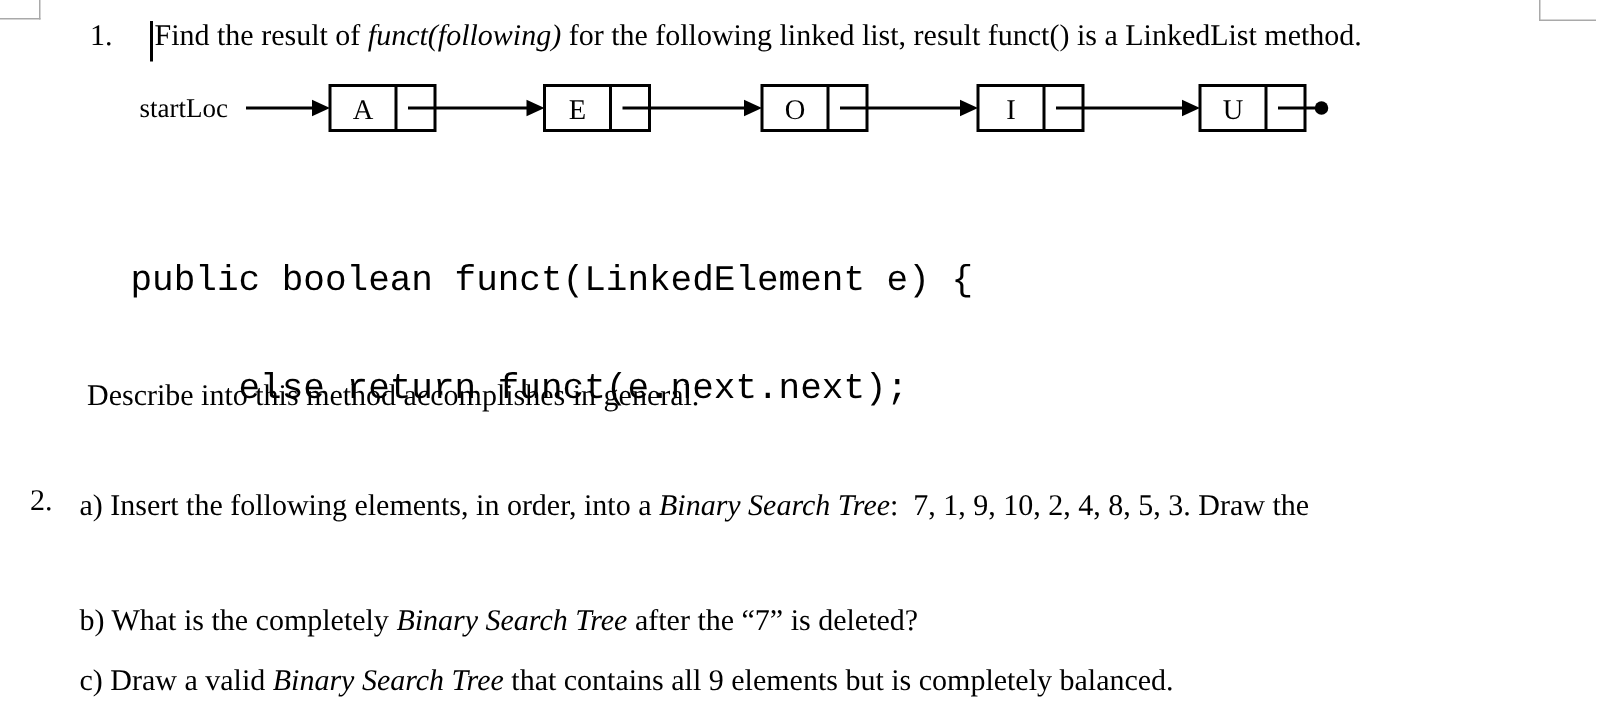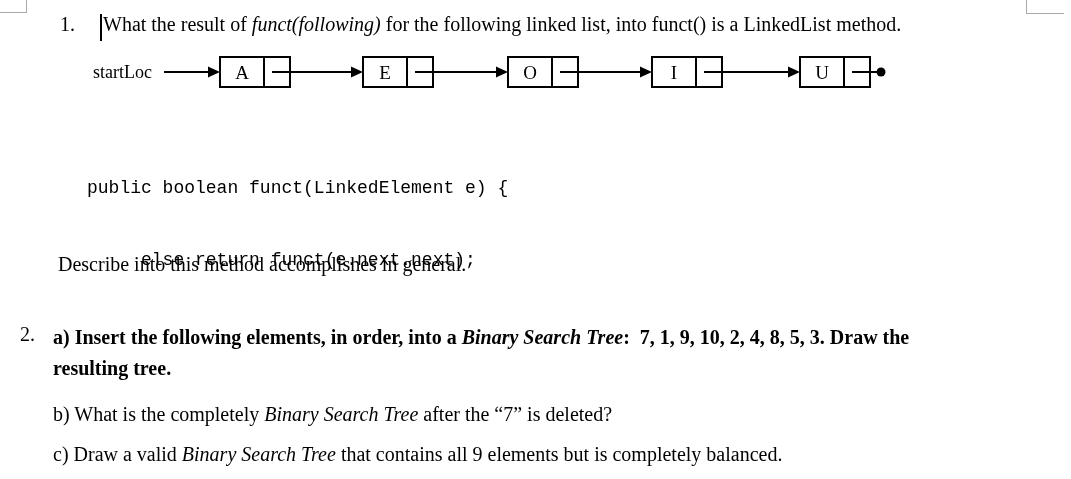--- a/index.html
+++ b/index.html
@@ -38,41 +38,41 @@
   }
 
   .diagram-svg { left: 0; top: 46px; }
   .diagram-svg text {
     font-family: "Liberation Serif", serif;
   }
 
   .code-block {
     left: 87px; top: 128px;
     font-family: "Liberation Mono", monospace;
-    font-size: 18px; line-height: 24px;
+    font-size: 24px; line-height: 24px;
     white-space: pre;
   }
 
   .describe-line { left: 58px; top: 252px; }
 
-  .q2-a { left: 53px; top: 322px; line-height: 31px; font-weight: bold; }
+  .q2-a { left: 53px; top: 322px; line-height: 31px; }
   .q2-b { left: 53px; top: 402px; }
   .q2-c { left: 53px; top: 442px; text-align: center; }
   .keep-spaces { white-space: pre-wrap; }
 </style>
 </head>
 <body>
 
 <div class="abs corner-tl"></div>
 <div class="abs corner-tr"></div>
 
 <div class="abs text-cursor"></div>
 
 <div class="abs body-text q1-line">
-  <span class="q-num q1-num">1.</span><span>What the result of </span><i>funct(following)</i><span> for the following linked list, into funct() is a LinkedList method.</span>
+  <span class="q-num q1-num">1.</span><span>Find the result of </span><i>funct(following)</i><span> for the following linked list, result funct() is a LinkedList method.</span>
 </div>
 
 <svg class="abs diagram-svg" width="1071" height="64" viewBox="0 0 1071 64" xmlns="http://www.w3.org/2000/svg">
 
   <text x="93" y="32" font-size="18">startLoc</text>
   <line x1="164" y1="26" x2="209" y2="26" stroke="#000" stroke-width="2"></line>
   <polygon points="208,20.5 220,26 208,31.5" fill="#000"></polygon>
 
   <g>
     <rect x="220" y="11" width="70" height="30" fill="#fff" stroke="#000" stroke-width="2"></rect>
@@ -119,21 +119,20 @@
   <div>public boolean funct(LinkedElement e) {</div>
   <div>     else return funct(e.next.next);</div>
 </div>
 
 <div class="abs body-text describe-line">Describe into this method accomplishes in general.</div>
 
 <div class="abs body-text q2-num">2.</div>
 
 <div class="abs body-text q2-a">
   <span>a) Insert the following elements, in order, into a </span><i>Binary Search Tree</i><span class="keep-spaces">:  7, 1, 9, 10, 2, 4, 8, 5, 3. Draw the</span><br>
-  <span>resulting tree.</span>
 </div>
 
 <div class="abs body-text q2-b">
   <span>b) What is the completely </span><i>Binary Search Tree</i><span> after the “7” is deleted?</span>
 </div>
 
 <div class="abs body-text q2-c">
   <span>c) Draw a valid </span><i>Binary Search Tree</i><span> that contains all 9 elements but is completely balanced.</span>
 </div>
 

